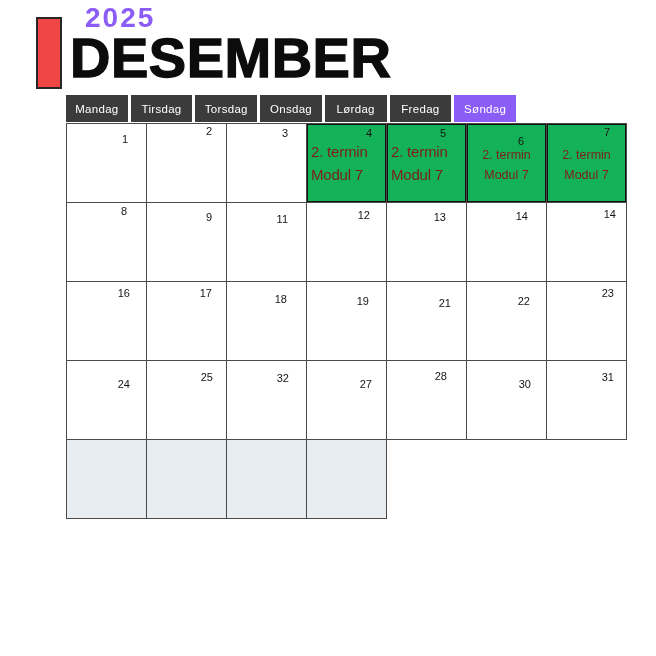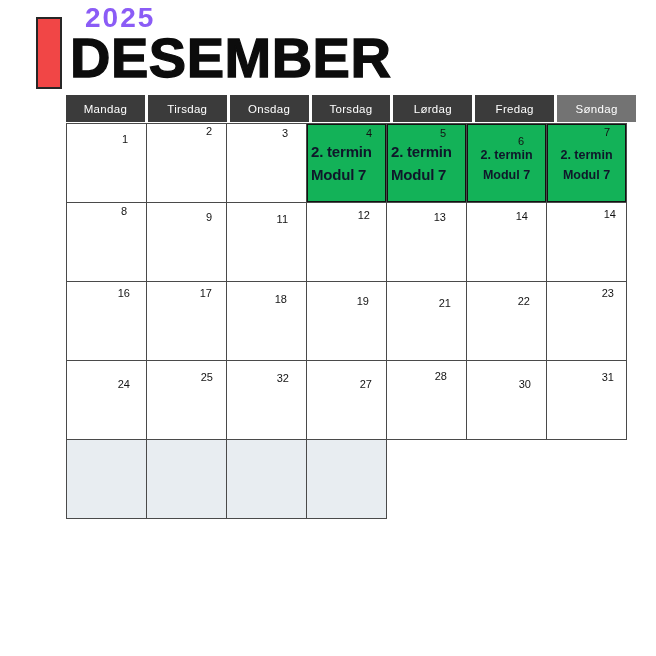--- a/index.html
+++ b/index.html
@@ -16,43 +16,43 @@
     position:absolute;left:85px;top:2px;font-size:28px;font-weight:700;
     color:#8b5cf6;letter-spacing:2px;
   }
   .month{
     position:absolute;left:70px;top:27px;font-size:56px;font-weight:800;
     color:#0c0c0c;letter-spacing:0.5px;line-height:1.1;
     -webkit-text-stroke:1.3px #0c0c0c;
   }
   
   .weekday-row{
-    position:absolute;left:66px;top:95px;width:570px;height:27px;
+    position:absolute;left:66px;top:95px;width:450px;height:27px;
     display:grid;grid-template-columns:repeat(7,1fr);gap:3px;
   }
   .wd{
     background:#3b3b3b;color:#ffffff;font-size:11.5px;letter-spacing:0.3px;
     display:flex;align-items:center;justify-content:center;
   }
-  .wd.sun{background:#737373;}
+  .wd.sun{background:#8b5cf6;}
   
   .grid{
     position:absolute;left:66px;top:123px;width:561px;
     display:grid;grid-template-columns:repeat(7,1fr);grid-auto-rows:79px;
     border-top:1px solid #4a4a4a;border-left:1px solid #4a4a4a;box-sizing:border-box;
   }
   .c{
     position:relative;background:#ffffff;box-sizing:border-box;
     border-right:1px solid #4a4a4a;border-bottom:1px solid #4a4a4a;
   }
   .n{
     position:absolute;top:4px;right:14px;font-size:11px;font-weight:500;color:#141414;
   }
   .ev{background:#13b258;box-shadow:inset 0 0 0 1px #121212;}
-  .evt{font-weight:700;color:#0f172a;}
+  .evt{font-weight:400;color:#7f1d1d;}
   .ev-lg .evt{margin-top:17px;padding-left:4px;font-size:15px;line-height:1.5;text-align:left;letter-spacing:-0.2px;}
   .ev-sm .evt{margin-top:21px;font-size:12.5px;line-height:1.6;text-align:center;}
   .empty{background:#e8edf1;}
   
   .grid .c:nth-child(1) .n{top:9px;right:18px}
   .grid .c:nth-child(2) .n{top:1px;right:14px}
   .grid .c:nth-child(3) .n{top:3px;right:18px}
   .grid .c:nth-child(4) .n{top:3px;right:14px}
   .grid .c:nth-child(5) .n{top:3px;right:20px}
   .grid .c:nth-child(6) .n{top:11px;right:22px}
@@ -87,22 +87,22 @@
 
 <div class="canvas">
 
   <div class="red-rect"></div>
   <div class="year">2025</div>
   <div class="month">DESEMBER</div>
 
   <div class="weekday-row">
     <div class="wd">Mandag</div>
     <div class="wd">Tirsdag</div>
+    <div class="wd">Torsdag</div>
     <div class="wd">Onsdag</div>
-    <div class="wd">Torsdag</div>
     <div class="wd">Lørdag</div>
     <div class="wd">Fredag</div>
     <div class="wd sun">Søndag</div>
   </div>
 
   <div class="grid">
 
     <div class="c">
         <span class="n">1</span>
       </div>

